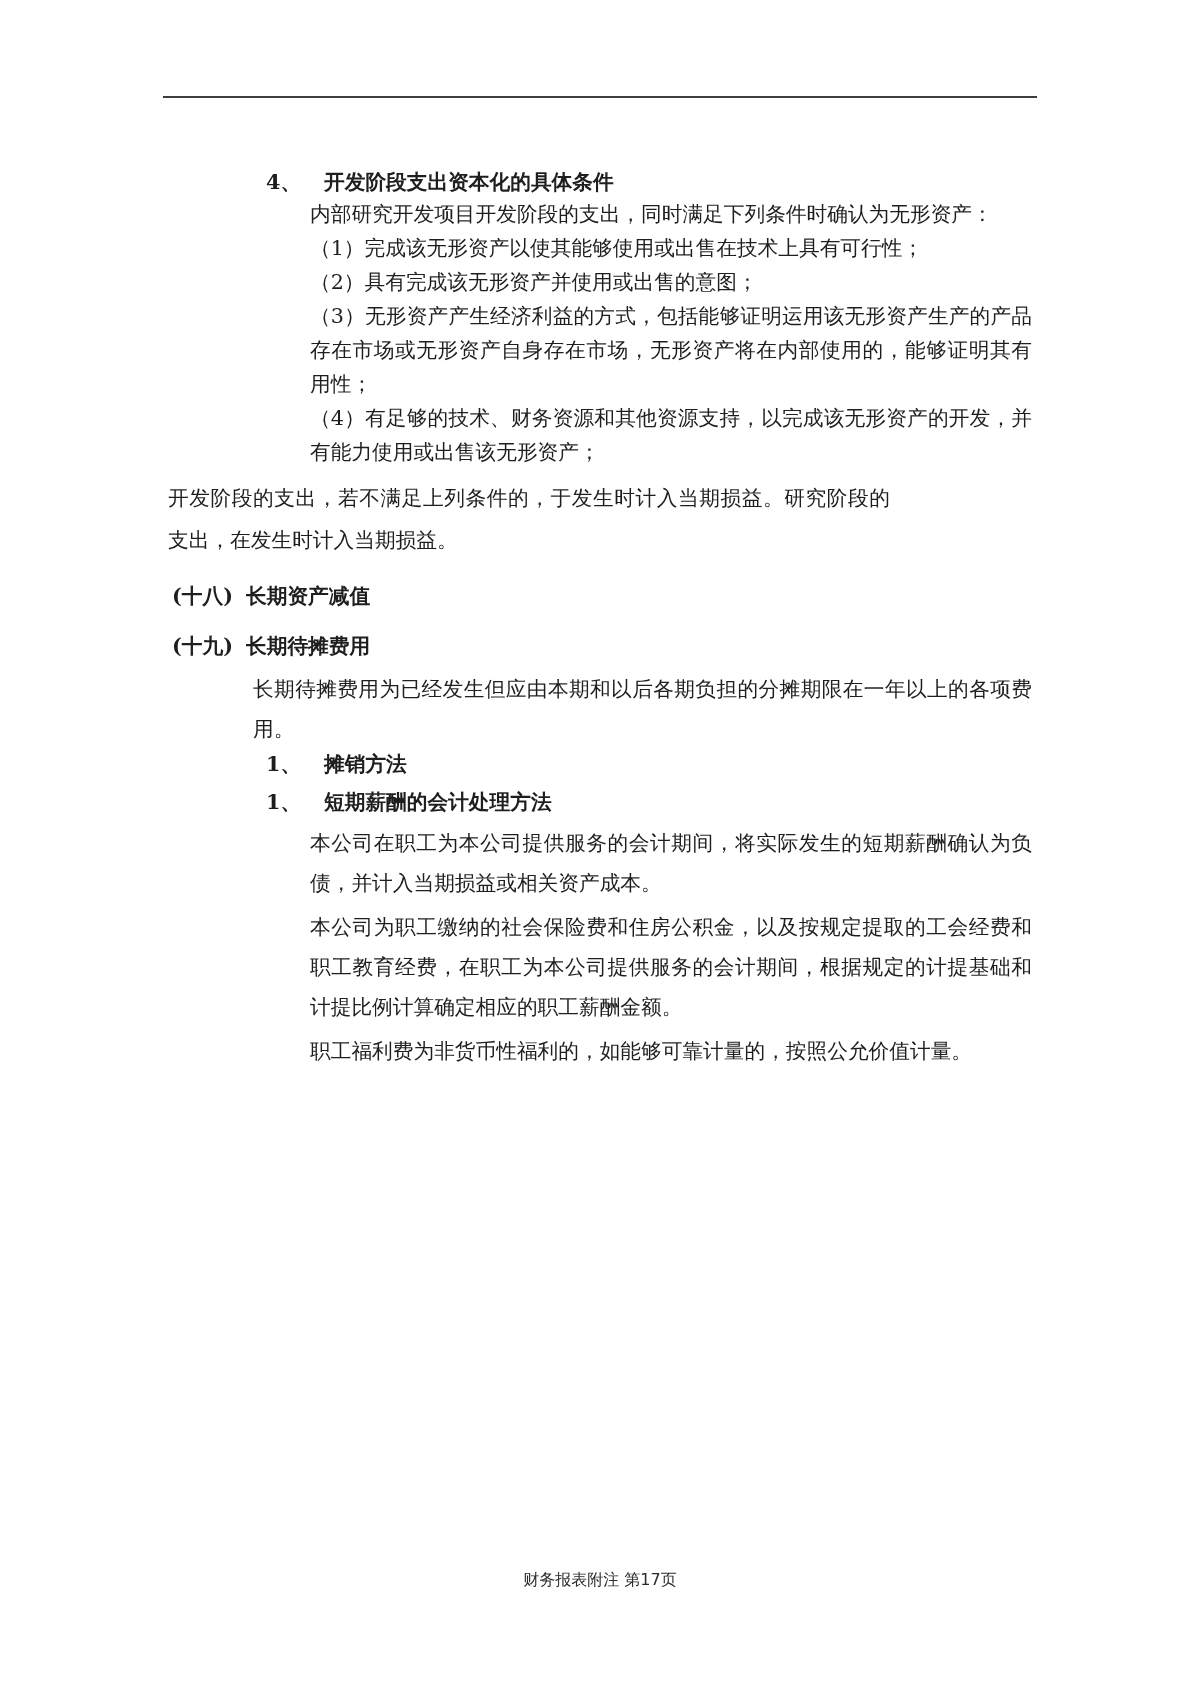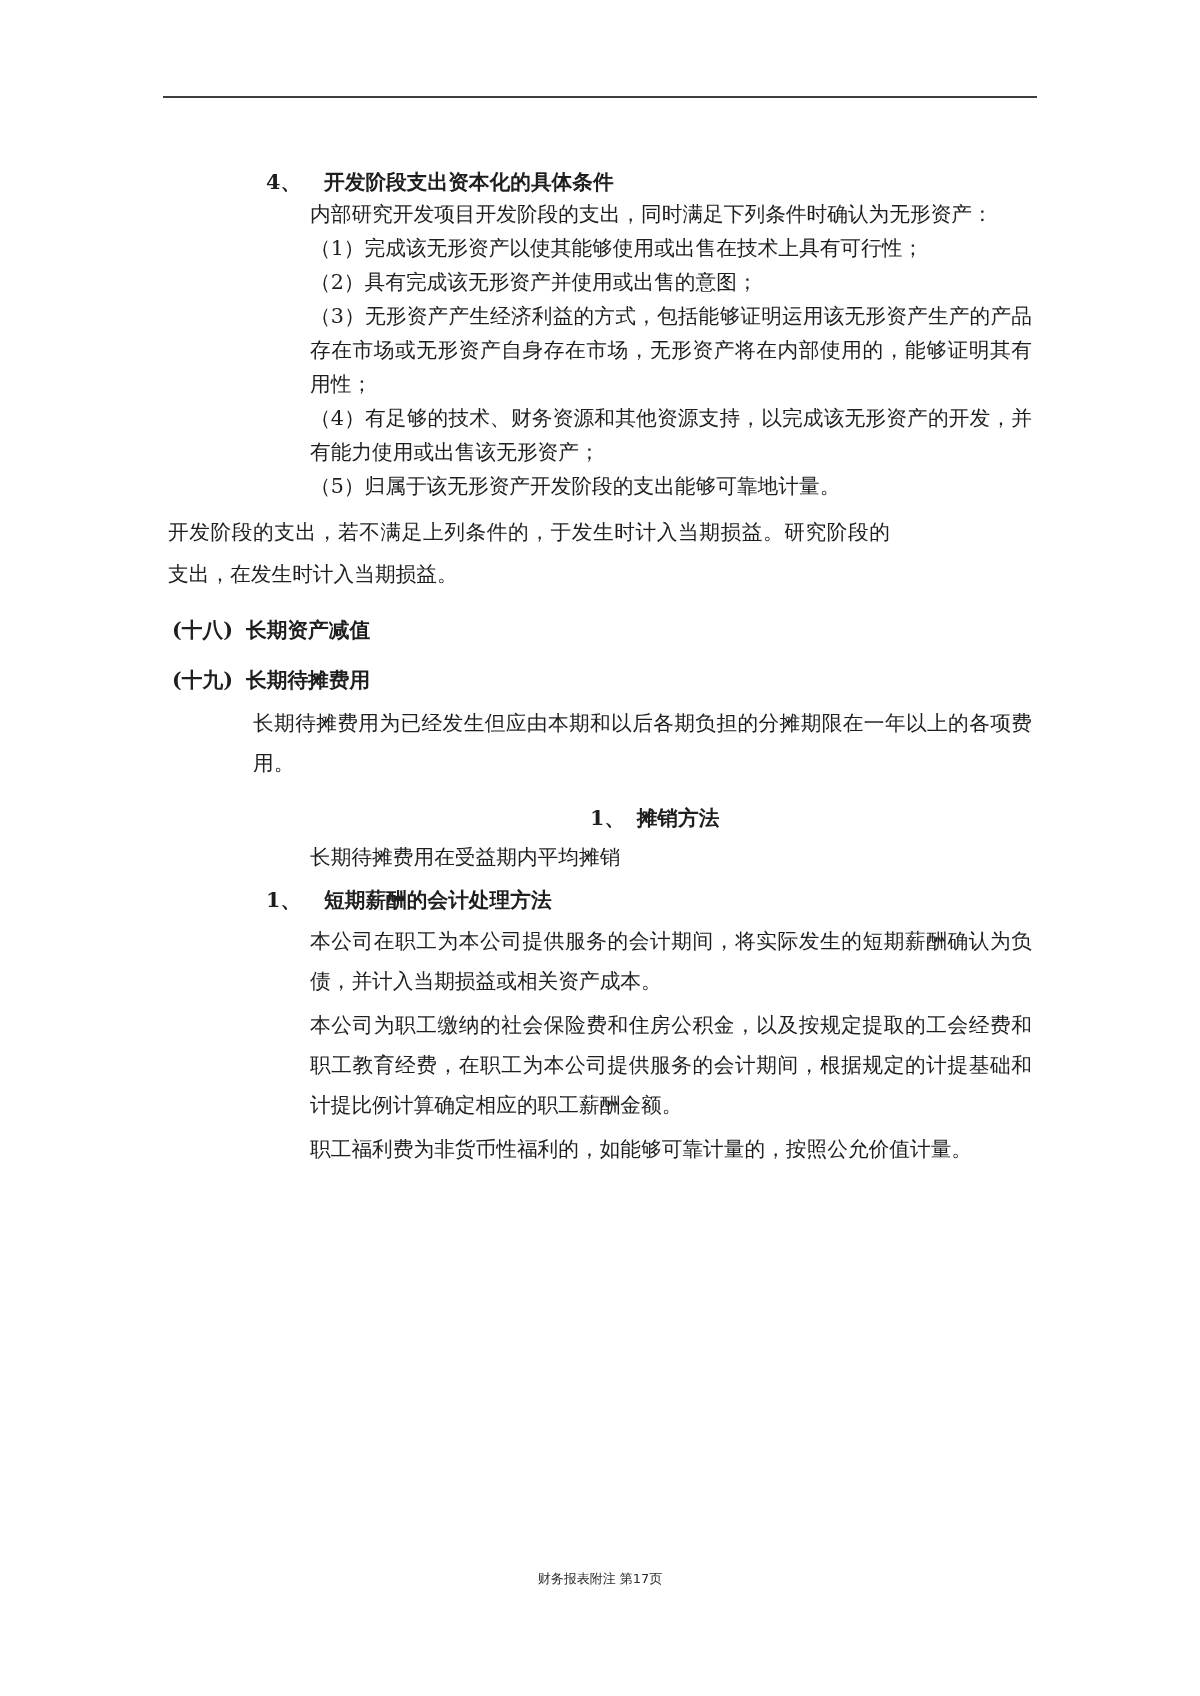--- a/index.html
+++ b/index.html
@@ -79,30 +79,30 @@
     line-height: 40px;
   }
   .sub-para {
     margin-top: 4px;
     margin-left: 142px;
     width: 722px;
     line-height: 40px;
   }
   .mt-sec { margin-top: 20px; }
   .mt-sec20 { margin-top: 40px; }
-  .mt-sub { margin-top: 20px; text-align: center; }
+  .mt-sub { margin-top: 0; }
   .mt-sub20 { margin-top: 8px; }
   .mt-paras { margin-top: 6px; }
   .footer {
     position: absolute;
     left: 0;
     top: 1570px;
     width: 1200px;
     text-align: center;
-    font-size: 13px;
+    font-size: 16px;
     color: #2b2b2b;
     font-family: "DejaVu Sans", "Liberation Sans", sans-serif;
   }
 </style>
 </head>
 <body>
 
 <div class="page">
 
   <div class="header-rule"></div>
@@ -111,37 +111,35 @@
 
     <div class="sub-heading">
       <span class="num">4、</span><span class="title">开发阶段支出资本化的具体条件</span>
     </div>
     <div class="cond-list">
       <p>内部研究开发项目开发阶段的支出，同时满足下列条件时确认为无形资产：</p>
       <p>（1）完成该无形资产以使其能够使用或出售在技术上具有可行性；</p>
       <p>（2）具有完成该无形资产并使用或出售的意图；</p>
       <p>（3）无形资产产生经济利益的方式，包括能够证明运用该无形资产生产的产品存在市场或无形资产自身存在市场，无形资产将在内部使用的，能够证明其有用性；</p>
       <p>（4）有足够的技术、财务资源和其他资源支持，以完成该无形资产的开发，并有能力使用或出售该无形资产；</p>
-      <p>（5）归属于该无形资产开发阶段的支出能够可靠地计量。</p>
     </div>
     <p class="closing-para">开发阶段的支出，若不满足上列条件的，于发生时计入当期损益。研究阶段的支出，在发生时计入当期损益。</p>
 
     <div class="sec-heading mt-sec">
       <span class="label">(十八)</span><span class="title">长期资产减值</span>
     </div>
 
     <div class="sec-heading mt-sec">
       <span class="label">(十九)</span><span class="title">长期待摊费用</span>
     </div>
     <p class="sec-para">长期待摊费用为已经发生但应由本期和以后各期负担的分摊期限在一年以上的各项费用。</p>
 
     <div class="sub-heading mt-sub">
       <span class="num">1、</span><span class="title">摊销方法</span>
     </div>
-    <p class="sub-para">长期待摊费用在受益期内平均摊销</p>
 
 
     <div class="sub-heading mt-sub20">
       <span class="num">1、</span><span class="title">短期薪酬的会计处理方法</span>
     </div>
     <div class="mt-paras">
       <p class="sub-para">本公司在职工为本公司提供服务的会计期间，将实际发生的短期薪酬确认为负债，并计入当期损益或相关资产成本。</p>
       <p class="sub-para">本公司为职工缴纳的社会保险费和住房公积金，以及按规定提取的工会经费和职工教育经费，在职工为本公司提供服务的会计期间，根据规定的计提基础和计提比例计算确定相应的职工薪酬金额。</p>
       <p class="sub-para">职工福利费为非货币性福利的，如能够可靠计量的，按照公允价值计量。</p>
     </div>

